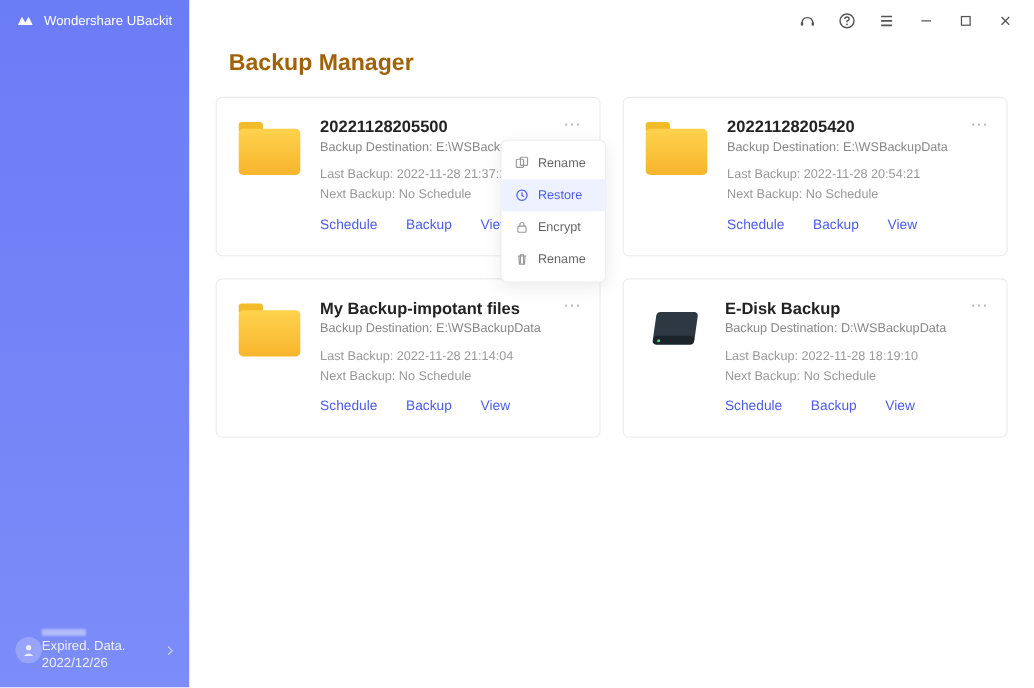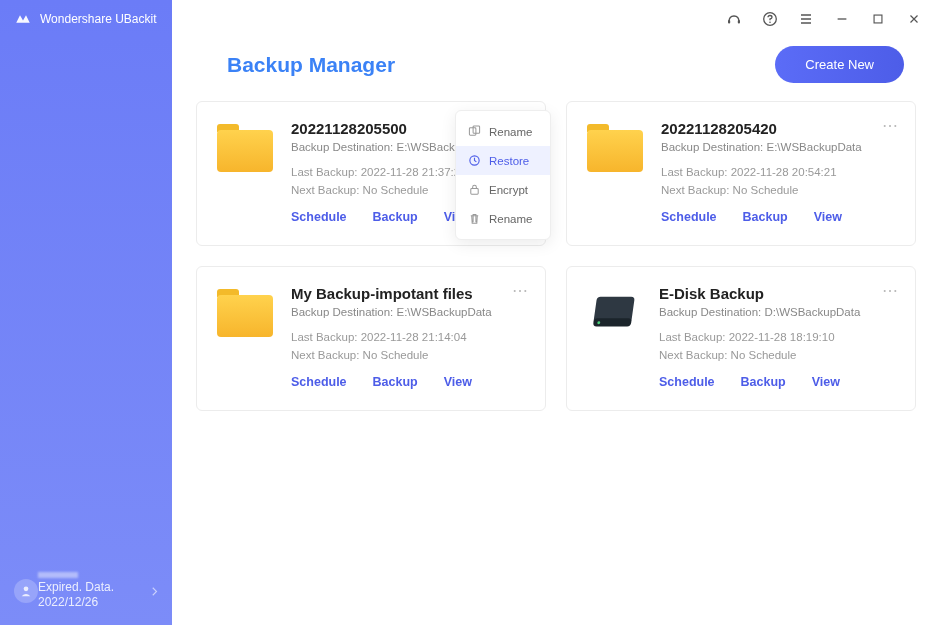--- a/index.html
+++ b/index.html
@@ -22,37 +22,37 @@
 
 
 .main { flex: 1; display: flex; flex-direction: column; }
 
 
 .titlebar { height: 38px; display: flex; align-items: center; justify-content: flex-end; gap: 20px; padding: 0 18px; color: #666; }
 .titlebar .tb-btn { width: 16px; height: 16px; display: flex; align-items: center; justify-content: center; cursor: pointer; color: #555; }
 
 
 .header-row { display: flex; align-items: center; justify-content: space-between; padding: 8px 36px 18px; }
-.page-title { font-size: 21px; font-weight: 600; color: #3b82f6; margin-left: 19px; }
+.page-title { font-size: 21px; font-weight: 600; color: #a16207; }
 .create-btn { background: linear-gradient(90deg, #5b6cf7, #4d5de8); color: #fff; border: none; border-radius: 22px; padding: 11px 30px; font-size: 13px; font-weight: 500; cursor: pointer; }
 
 
 .grid { display: grid; grid-template-columns: 1fr 1fr; gap: 20px; padding: 0 24px; }
 .card { border: 1px solid #ececec; border-radius: 6px; padding: 18px 20px; display: flex; gap: 18px; position: relative; min-height: 145px; }
 .card-icon { width: 56px; height: 48px; flex-shrink: 0; margin-top: 4px; }
 .card-body { flex: 1; }
 .card-title { font-size: 15px; font-weight: 600; color: #222; margin-bottom: 4px; }
 .card-dest { font-size: 11.5px; color: #888; margin-bottom: 10px; }
 .card-meta { font-size: 11.5px; color: #999; line-height: 1.6; margin-bottom: 10px; }
 .card-actions { display: flex; gap: 26px; }
-.card-action { font-size: 12.5px; font-weight: 700; color: #4d5de8; cursor: pointer; }
+.card-action { font-size: 12.5px; font-weight: 400; color: #4d5de8; cursor: pointer; }
 .card-more { position: absolute; top: 14px; right: 16px; color: #bbb; font-size: 16px; letter-spacing: 1px; cursor: pointer; }
 
 
-.context-menu { position: absolute; top: 8px; right: -6px; background: #fff; border: 1px solid #eee; border-radius: 6px; box-shadow: 0 4px 16px rgba(0,0,0,0.08); padding: 6px 0; width: 96px; z-index: 10; }
+.context-menu { position: absolute; top: 38px; right: -6px; background: #fff; border: 1px solid #eee; border-radius: 6px; box-shadow: 0 4px 16px rgba(0,0,0,0.08); padding: 6px 0; width: 96px; z-index: 10; }
 .ctx-item { display: flex; align-items: center; gap: 8px; padding: 8px 12px; font-size: 11.5px; color: #666; cursor: pointer; }
 .ctx-item.active { background: #eef1ff; color: #4d5de8; }
 .ctx-icon { width: 13px; height: 13px; display: flex; align-items: center; justify-content: center; color: #999; }
 .ctx-item.active .ctx-icon { color: #4d5de8; }
 
 
 .folder-icon { width: 100%; height: 100%; position: relative; }
 .folder-icon::before { content: ""; position: absolute; top: 0; left: 0; width: 22px; height: 8px; background: #f3ba2a; border-radius: 3px 3px 0 0; }
 .folder-icon::after { content: ""; position: absolute; top: 6px; left: 0; right: 0; bottom: 0; background: linear-gradient(180deg, #ffd24d, #f7b52c); border-radius: 4px; }
 
@@ -130,21 +130,20 @@
       </span>
       <span class="tb-btn">
         <svg viewBox="0 0 16 16" width="14" height="14">
             <path d="M4 4 L12 12 M12 4 L4 12" stroke="currentColor" stroke-width="1.4"></path>
           </svg>
       </span>
     </div>
 
     <div class="header-row">
       <h1 class="page-title">Backup Manager</h1>
-      <button class="create-btn">Create New</button>
     </div>
 
     <div class="grid" id="grid">
         <div class="card">
           <div class="card-icon">
             <div class="folder-icon"></div>
           </div>
           <div class="card-body">
             <div class="card-title">20221128205500</div>
             <div class="card-dest">Backup Destination: E:\WSBackupData</div>

